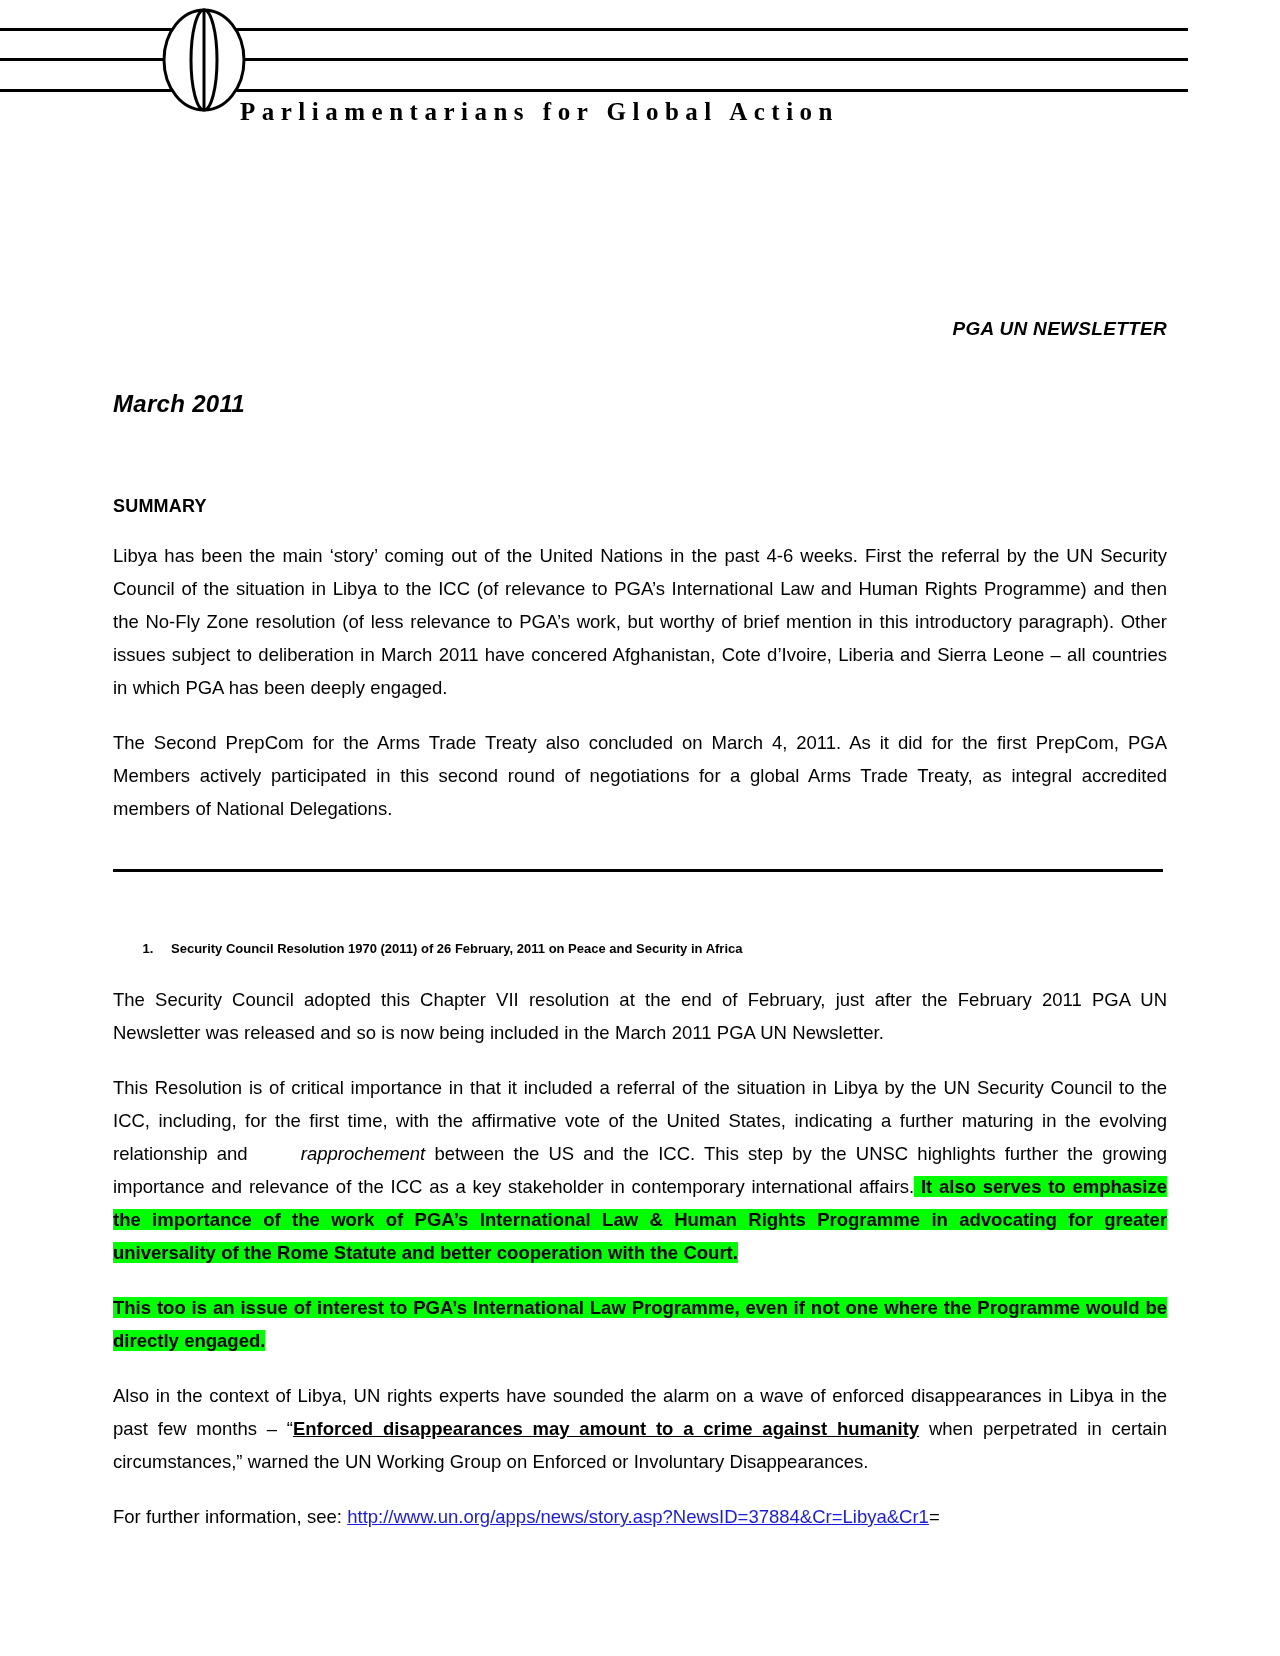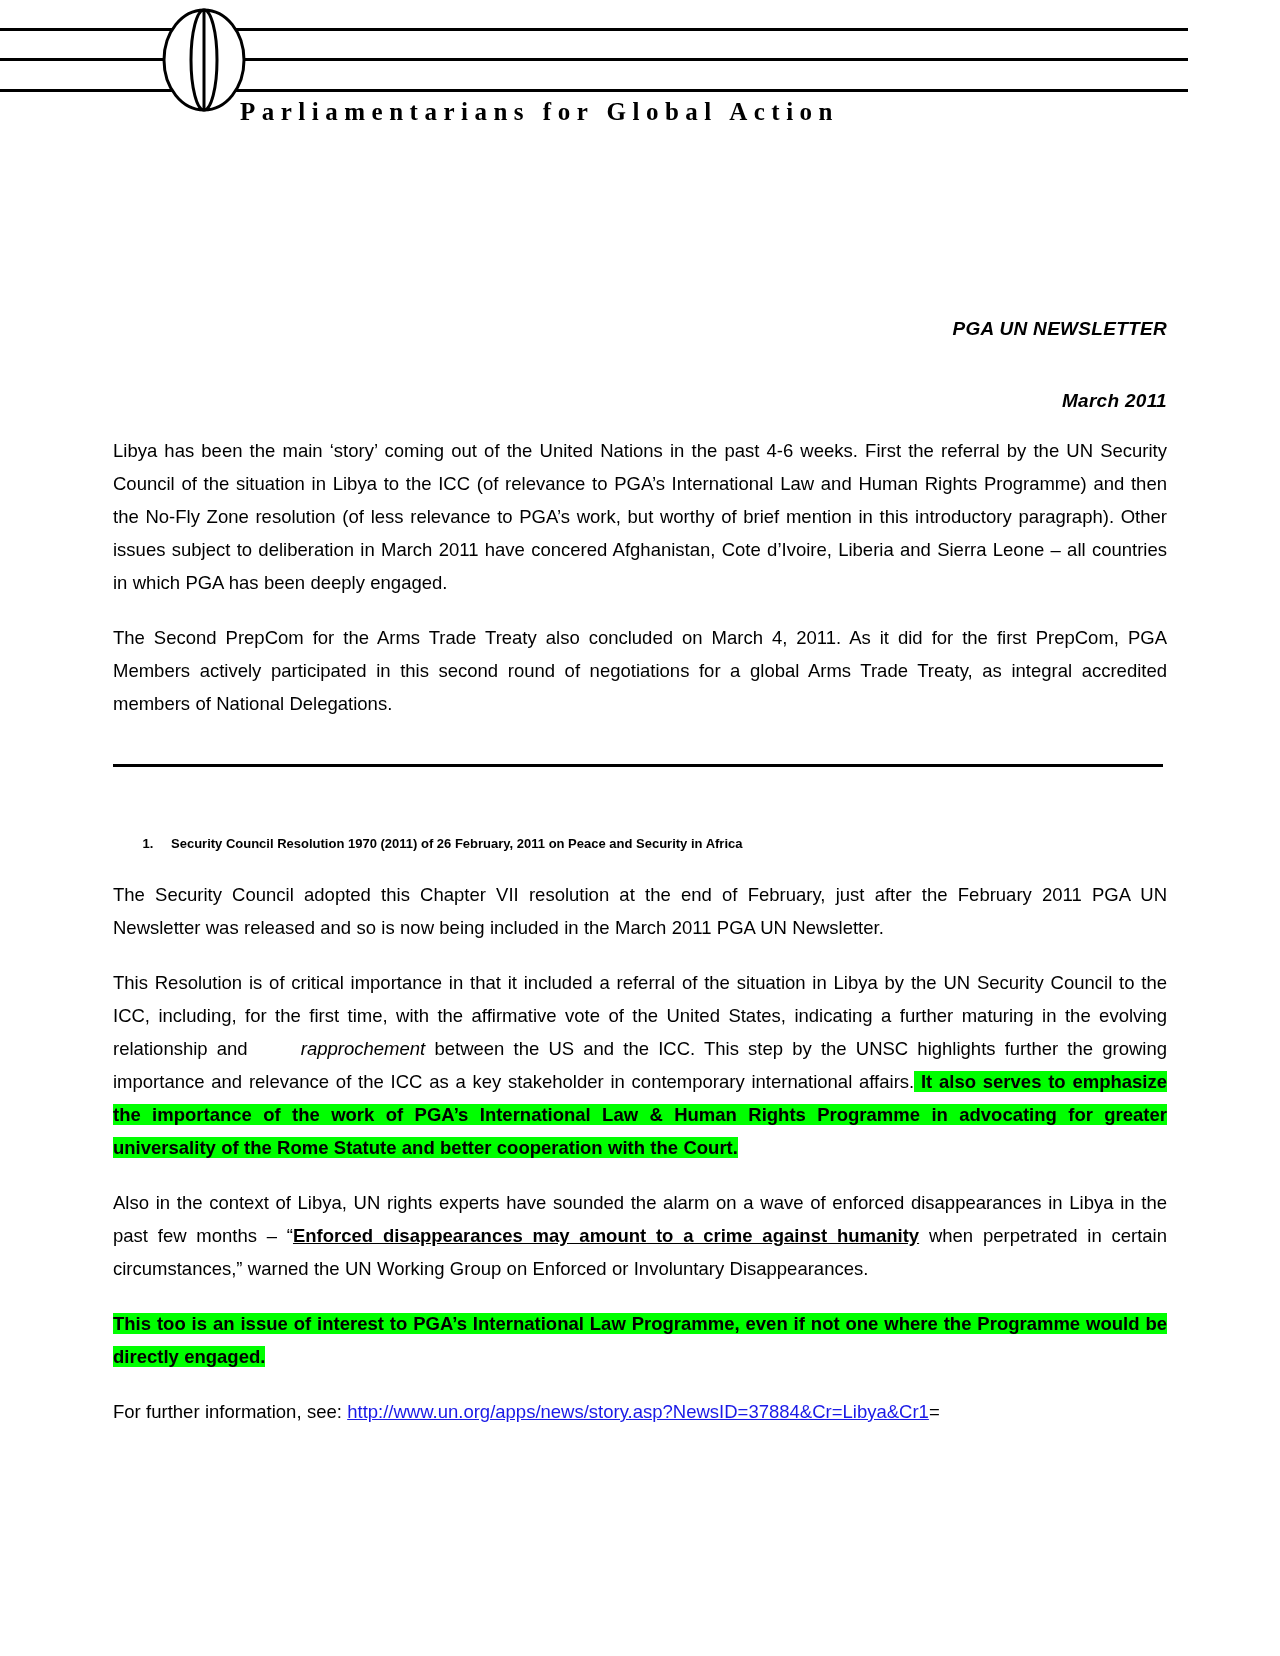--- a/index.html
+++ b/index.html
@@ -68,22 +68,22 @@
 
   .doc-title {
     text-align: right;
     font-size: 19px;
     font-weight: bold;
     font-style: italic;
     margin-top: 168px;
     letter-spacing: 0.3px;
   }
   .doc-date {
-    text-align: right;
-    font-size: 19px;
+    text-align: left;
+    font-size: 24px;
     font-weight: bold;
     font-style: italic;
     margin-top: 50px;
     letter-spacing: 0.3px;
   }
 
   .section-label {
     font-size: 18px;
     font-weight: bold;
     margin-top: 78px;
@@ -159,42 +159,43 @@
 
   <div class="org-name">Parliamentarians for Global Action</div>
 </div>
 
 <div class="page">
 
   <div class="doc-title">PGA UN NEWSLETTER</div>
 
   <div class="doc-date">March 2011</div>
 
+  <div class="section-label">SUMMARY</div>
 
   <p class="body-text">Libya has been the main ‘story’ coming out of the United Nations in the past 4-6 weeks. First the referral by the UN Security Council of the situation in Libya to the ICC (of relevance to PGA’s International Law and Human Rights Programme) and then the No-Fly Zone resolution (of less relevance to PGA’s work, but worthy of brief mention in this introductory paragraph). Other issues subject to deliberation in March 2011 have concered Afghanistan, Cote d’Ivoire, Liberia and Sierra Leone – all countries in which PGA has been deeply engaged.</p>
 
   <p class="body-text">The Second PrepCom for the Arms Trade Treaty also concluded on March 4, 2011. As it did for the first PrepCom, PGA Members actively participated in this second round of negotiations for a global Arms Trade Treaty, as integral accredited members of National Delegations.</p>
 
   <hr class="hr-thick">
 
   <ol class="numbered">
     <li>Security Council Resolution 1970 (2011) of 26 February, 2011 on Peace and Security in Africa</li>
   </ol>
 
   <p class="body-text">The Security Council adopted this Chapter VII resolution at the end of February, just after the February 2011 PGA UN Newsletter was released and so is now being included in the March 2011 PGA UN Newsletter.</p>
 
   <p class="body-text">
     <span>This Resolution is of critical importance in that it included a referral of the situation in Libya by the UN Security Council to the ICC, including, for the first time, with the affirmative vote of the United States, indicating a further maturing in the evolving relationship and </span><span class="ital">rapprochement</span><span> between the US and the ICC. This step by the UNSC highlights further the growing importance and relevance of the ICC as a key stakeholder in contemporary international affairs.</span><span class="hl"> It also serves to emphasize the importance of the work of PGA’s International Law &amp; Human Rights Programme in advocating for greater universality of the Rome Statute and better cooperation with the Court.</span>
   </p>
 
+  <p class="body-text hl-para">
+    <span class="hl">This too is an issue of interest to PGA’s International Law Programme, even if not one where the Programme would be directly engaged.</span>
+  </p>
+
   <p class="body-text">
     <span>Also in the context of Libya, UN rights experts have sounded the alarm on a wave of enforced disappearances in Libya in the past few months – “</span><span class="u-bold">Enforced disappearances may amount to a crime against humanity</span><span> when perpetrated in certain circumstances,” warned the UN Working Group on Enforced or Involuntary Disappearances.</span>
   </p>
 
-  <p class="body-text hl-para">
-    <span class="hl">This too is an issue of interest to PGA’s International Law Programme, even if not one where the Programme would be directly engaged.</span>
-  </p>
-
   <p class="body-text">
     <span>For further information, see: </span><a class="link" href="#">http://www.un.org/apps/news/story.asp?NewsID=37884&amp;Cr=Libya&amp;Cr1</a><span>=</span>
   </p>
 
 </div>
 
 </body></html>

